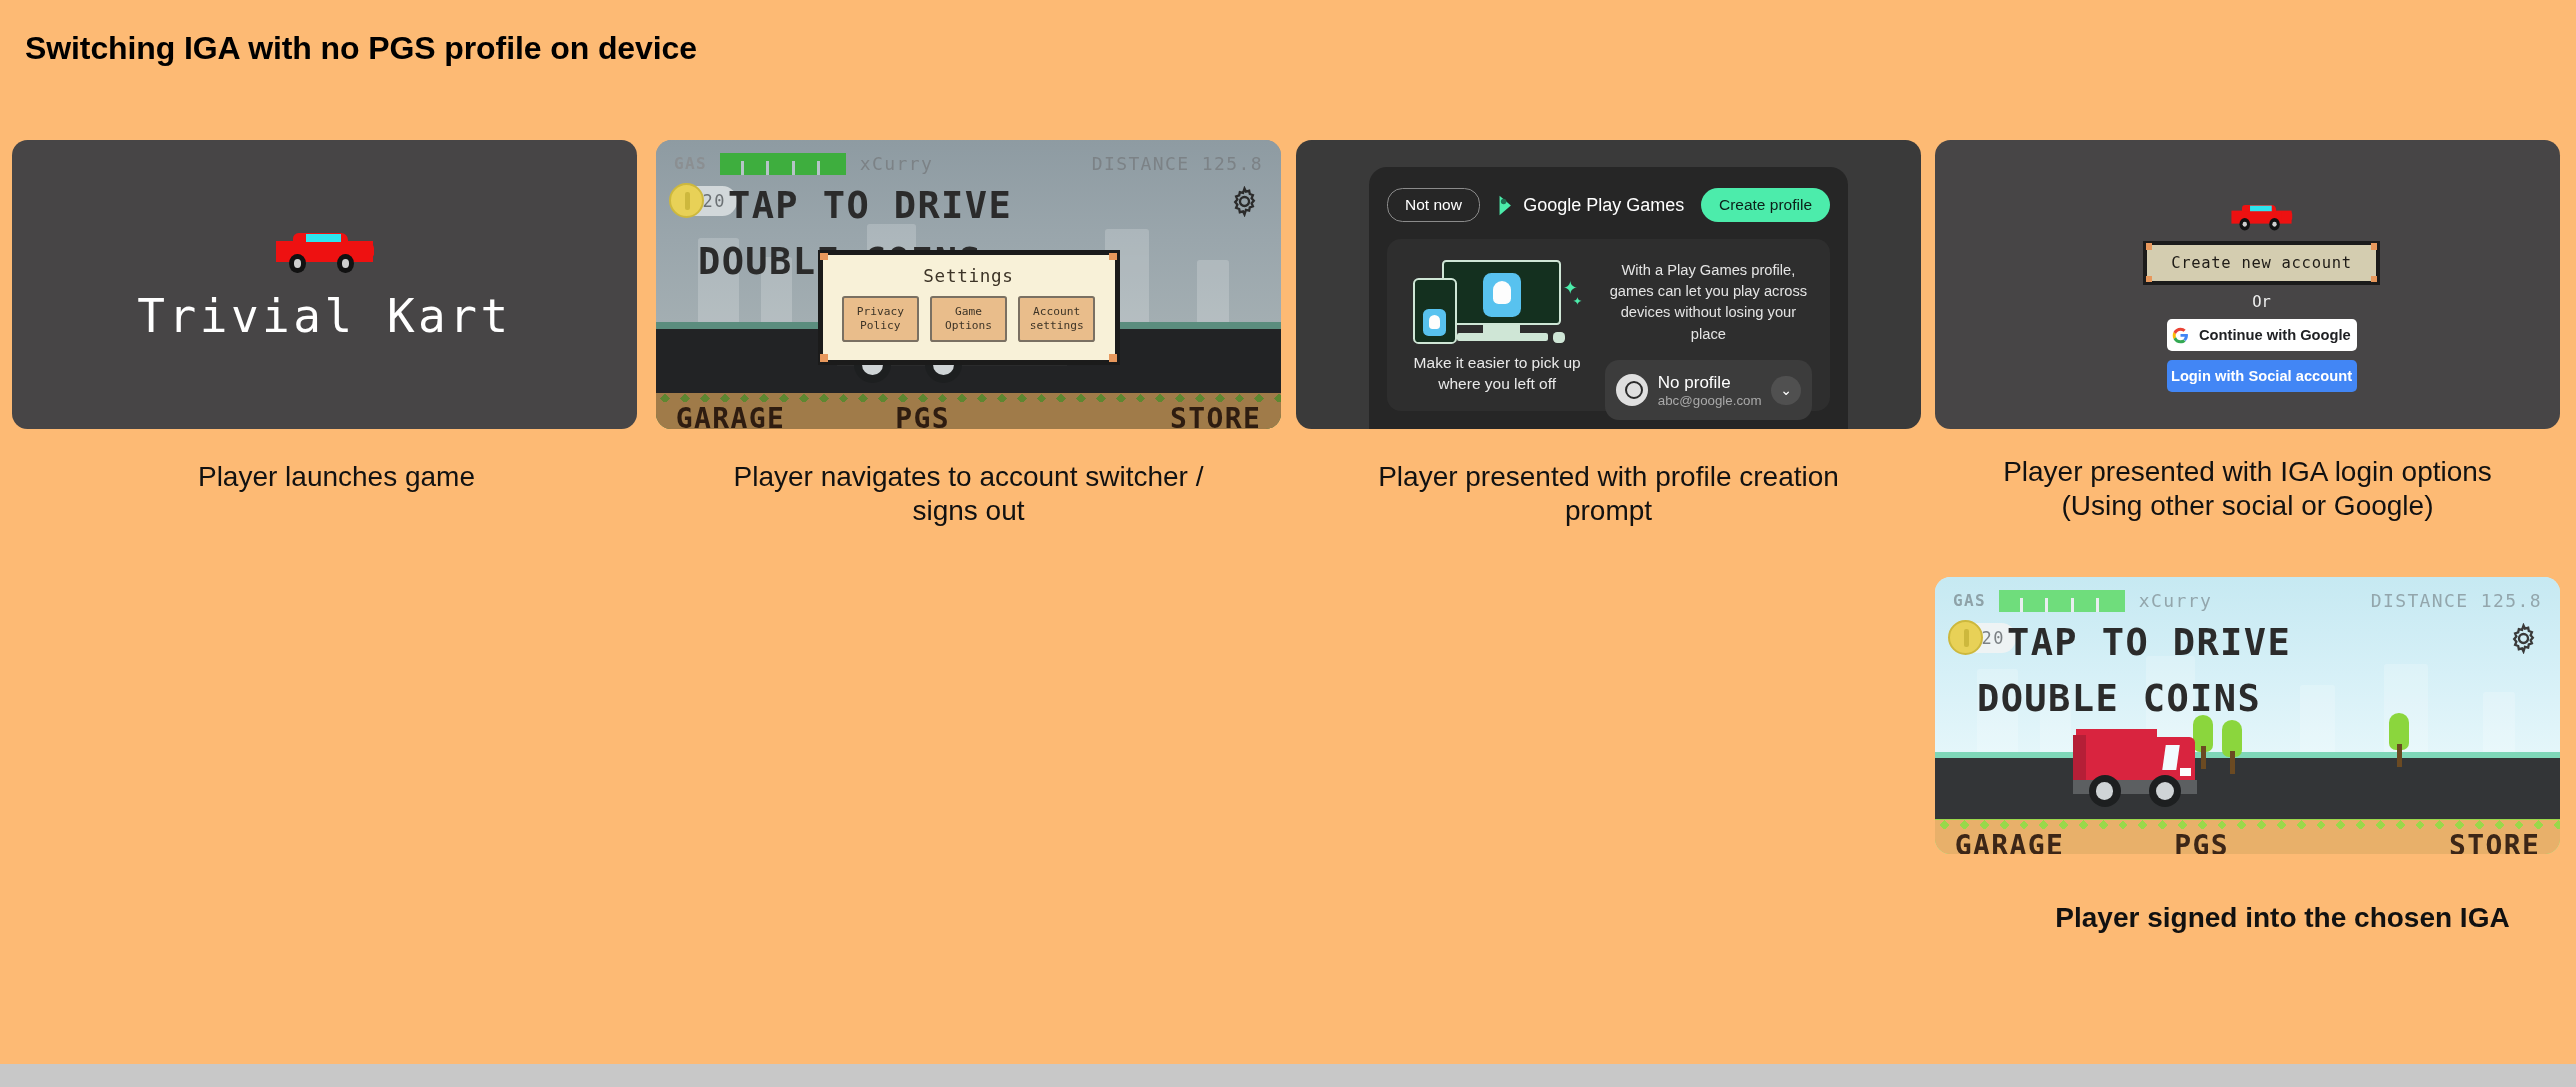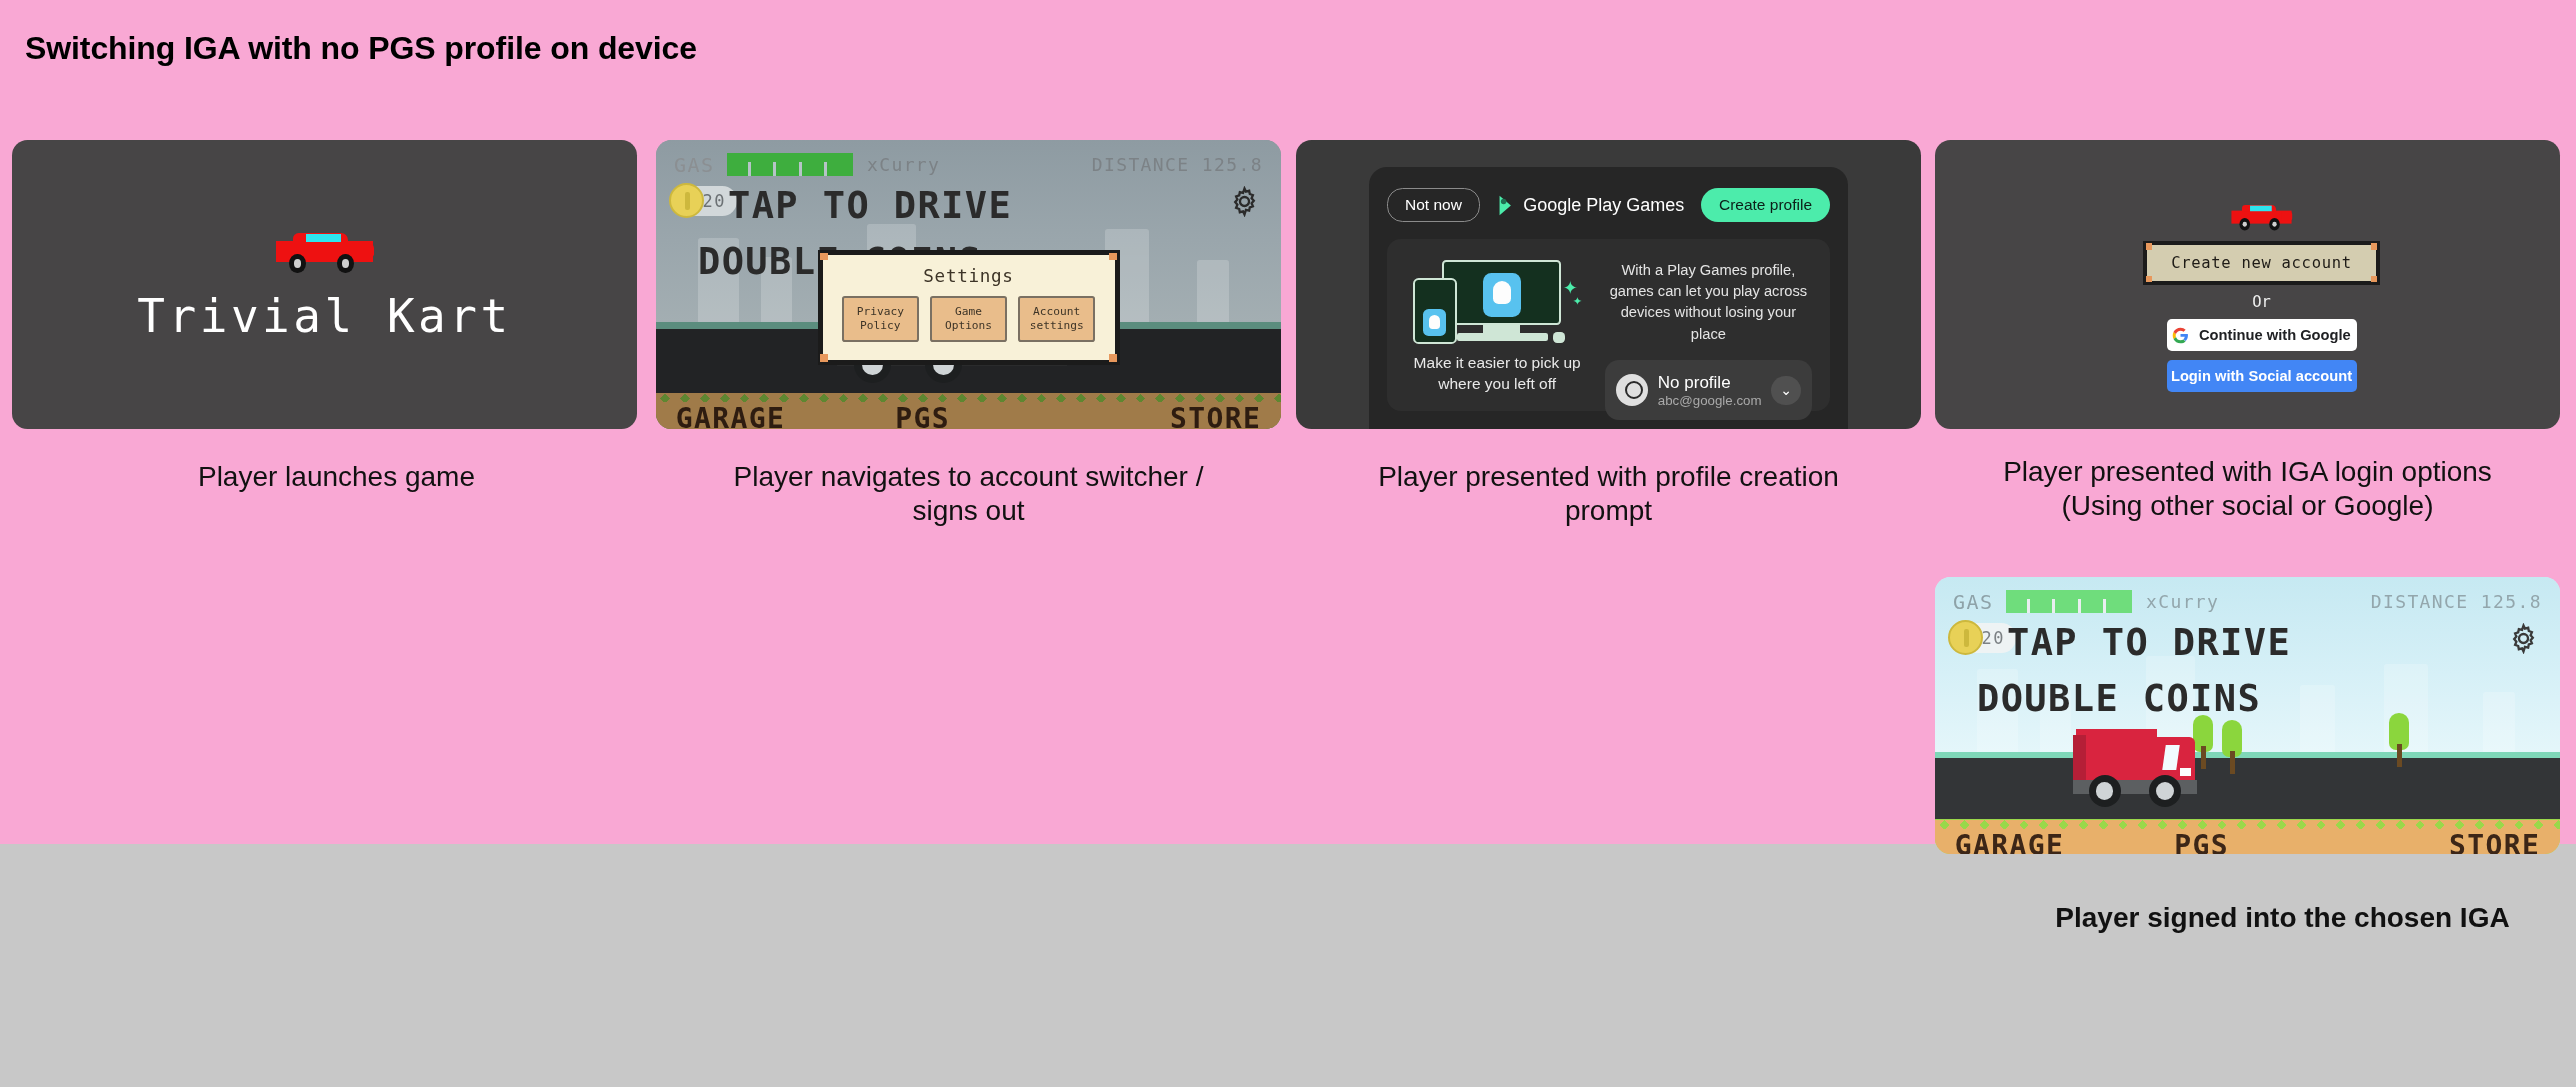--- a/index.html
+++ b/index.html
@@ -2,21 +2,21 @@
 <html style="font-size:11.2px"><head>
 <meta charset="utf-8">
 <style>
   * { box-sizing: border-box; margin: 0; padding: 0; }
   html, body {
     width: 2576px; height: 1088px;
     background: #c8c8c8;
     font-family: "Liberation Sans", sans-serif;
     overflow: hidden;
   }
-  .page { position: relative; width: 2576px; height: 844px; background:#f9a8d4; }
+  .page { position: relative; width: 2576px; height: 1064px; background:#fdba74; }
 
   .page-title {
     position: absolute; left: 25px; top: 29.5px;
     font-size: 32px; font-weight: bold; color: #000;
     letter-spacing: -0.1px;
   }
 
   
   .panel {
     position: absolute;
@@ -76,21 +76,21 @@
   .dirt.dim { background:#a07b49; }
   .zig { position:absolute; left:0; top:-9px; width:100%; height:10.5px;
          background: repeating-linear-gradient(135deg,#e8b06a 0 7px, transparent 7px 14px),
                      repeating-linear-gradient(45deg,#e8b06a 0 7px, transparent 7px 14px); }
   .zig.dim { background: repeating-linear-gradient(135deg,#a07b49 0 7px, transparent 7px 14px),
                          repeating-linear-gradient(45deg,#a07b49 0 7px, transparent 7px 14px); }
 
   .hud-row { position:absolute; left:0; top:0; width:100%; padding: 12.6px 18px 0 18px;
              display:flex; align-items:center; }
   .pixfont { font-family:"DejaVu Sans Mono", monospace; letter-spacing:1.4px; }
-  .gas-label { color:#8b8f92; font-size:20px; font-weight:normal; }
+  .gas-label { color:#8b8f92; font-size:16px; font-weight:bold; }
   .gas-label.bright { color:#8ea2a8; }
   .gas-bar { width:126px; height:22.5px; margin-left:12.6px; background:#3eae3e; position:relative; }
   .gas-bar.bright { background:#6fdd7c; }
   .gas-bar i { position:absolute; top:8.4px; width:3.5px; height:14px; background:#e9eef0; }
   .gas-bar.dim i { background:#b6c4c7; }
   .kart-name { margin-left:14px; color:#7c8286; font-size:18px; }
   .kart-name.bright { color:#93a6ac; }
   .distance { margin-left:auto; color:#7c8286; font-size:18px; }
   .distance.bright { color:#93a6ac; }
 

